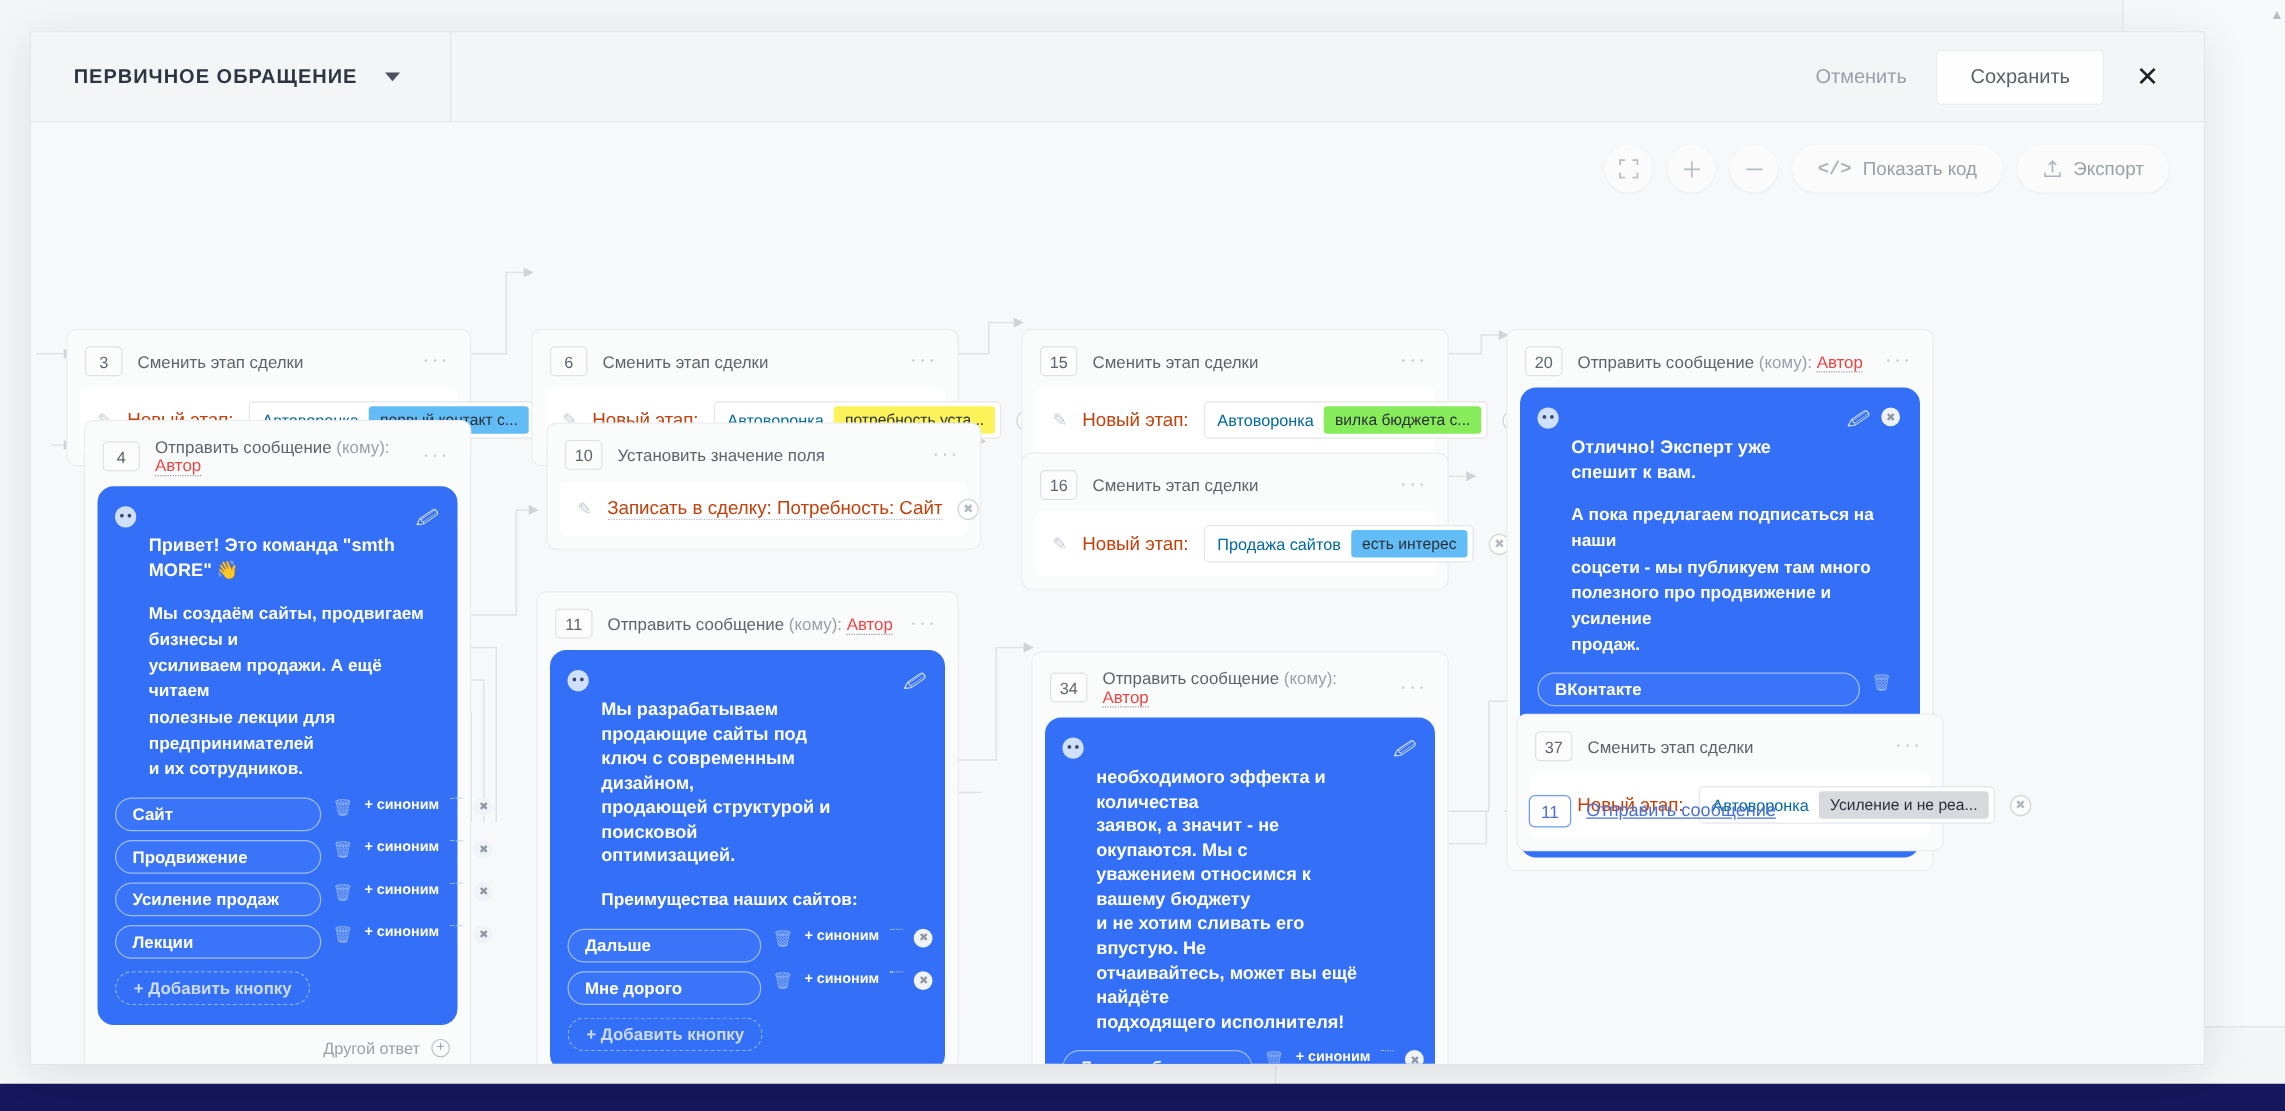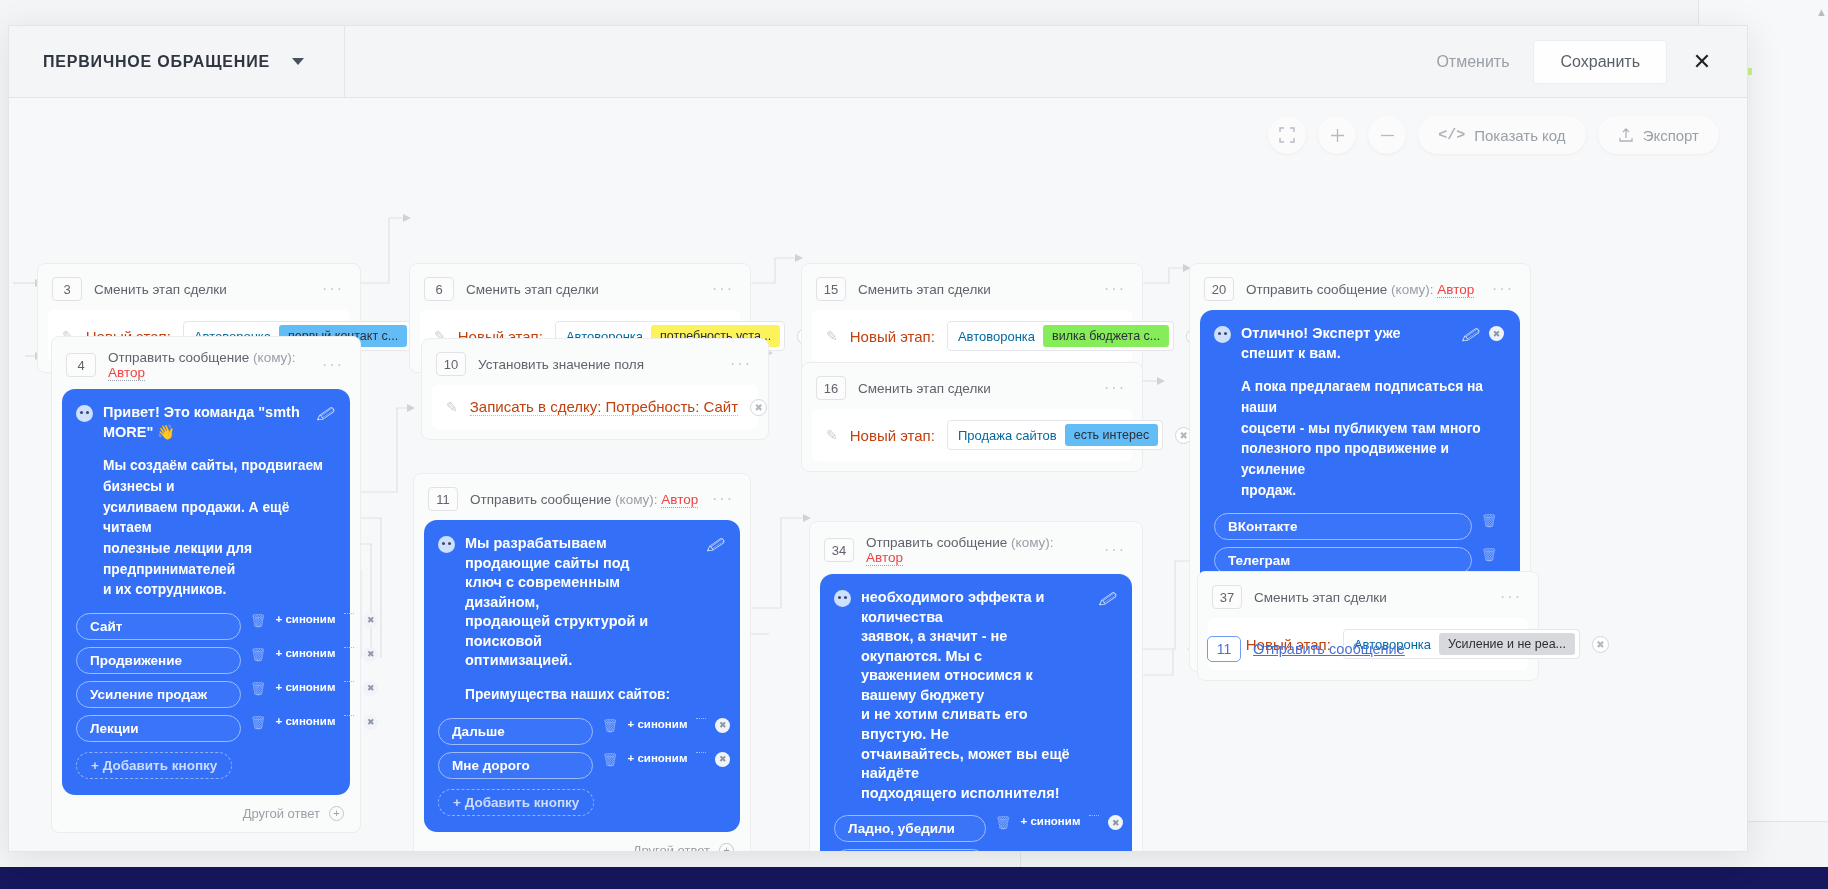--- a/index.html
+++ b/index.html
@@ -39,21 +39,21 @@
     display: flex; align-items: center; padding-left: 18px; gap: 16px;
   }
   .bottom-bar .bb-title { color: #9aa0a6; font-size: 19px; letter-spacing: .2px; }
   .bottom-bar .bb-link { color: #9fc4ee; font-size: 14px; text-decoration: underline; cursor: pointer; }
   .bottom-bar-divider {
     position: absolute; left: 1020px; bottom: 22px; width: 1px; height: 46px; background: #e3e4e7;
   }
 
   
   .modal {
-    position: absolute; left: 8px; top: 25px; width: 1740px; height: 827px;
+    position: absolute; left: 24px; top: 25px; width: 1740px; height: 827px;
     background: #f7f8f9; border: 1px solid #e4e5e8;
     box-shadow: 0 6px 34px rgba(20,25,40,.10);
     overflow: hidden;
   }
   .modal-header {
     height: 72px; background: #f4f5f6; border-bottom: 1px solid #e4e5e8;
     display: flex; align-items: stretch;
   }
   .stage-select {
     width: 336px; border-right: 1px solid #e4e5e8;
@@ -143,21 +143,21 @@
   .bot-avatar {
     width: 17px; height: 17px; border-radius: 50%; background: #cfe0ff; flex: 0 0 auto; margin-top: 2px;
     position: relative; overflow: hidden;
   }
   .bot-avatar::before, .bot-avatar::after {
     content: ""; position: absolute; width: 3px; height: 3px; border-radius: 50%; background: #3a4a66; top: 6px;
   }
   .bot-avatar::before { left: 4px; }
   .bot-avatar::after { right: 4px; }
   .bubble-first {
-    font-size: 14.5px; line-height: 1.35; font-weight: 600; flex: 1; padding-right: 4px;
+    font-size: 14.5px; line-height: 1.35; font-weight: 600; flex: 1; padding-right: 4px; margin-top: 25px;
   }
   .clip-icon { color: #cfdcfb; font-size: 16px; flex: 0 0 auto; cursor: pointer; transform: rotate(10deg); }
   .bubble-x {
     width: 15px; height: 15px; border-radius: 50%; background: #eef2f8; color: #8e96a3;
     font-size: 9px; display: flex; align-items: center; justify-content: center; cursor: pointer; margin-top: 2px;
   }
   .bubble-body {
     font-size: 13.8px; line-height: 1.5; font-weight: 600; margin-top: 14px; padding-left: 27px; white-space: pre-line;
   }
   .btn-list { margin-top: 12px; }

